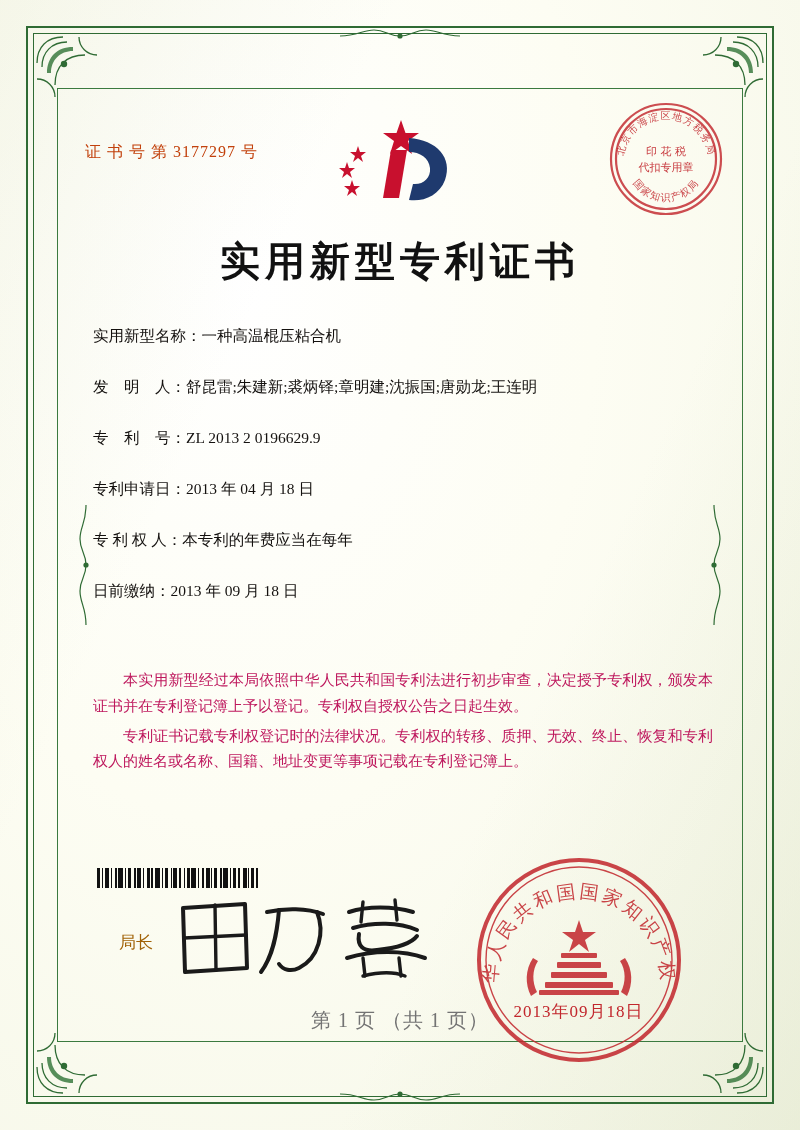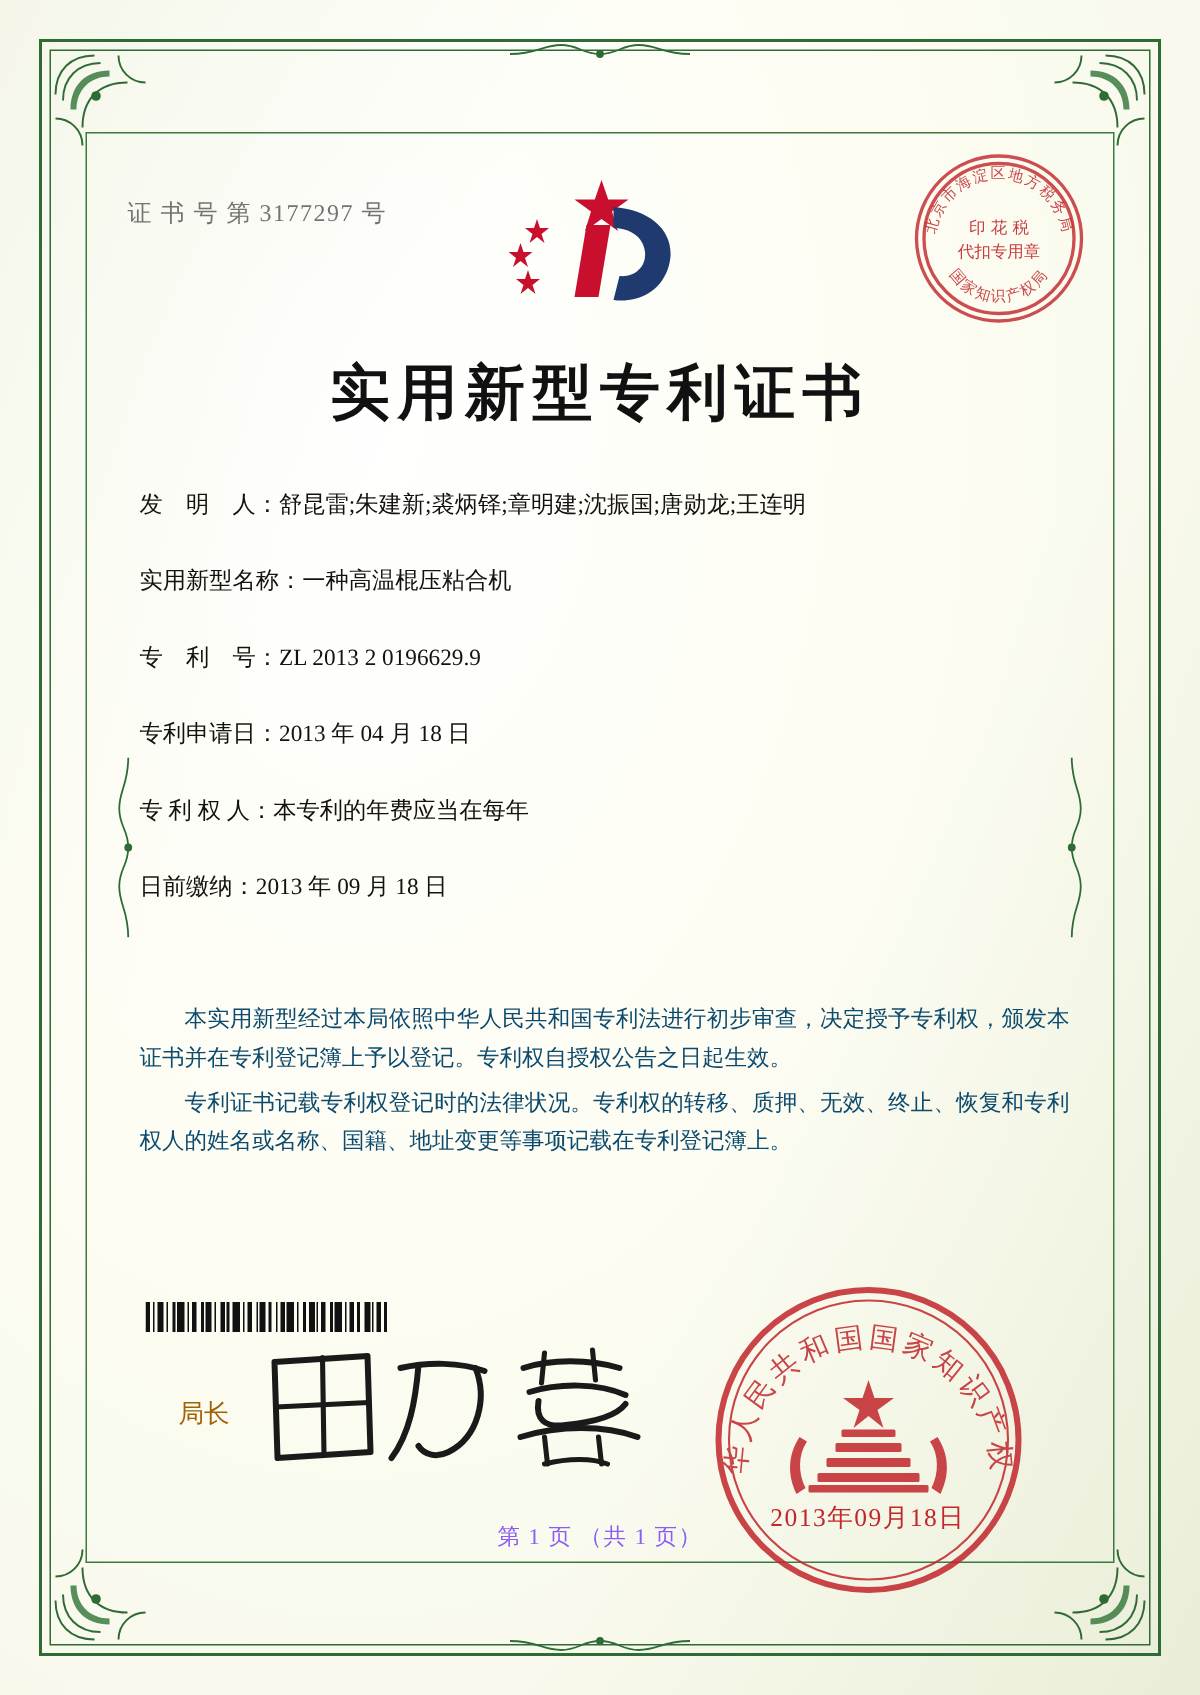--- a/index.html
+++ b/index.html
@@ -90,23 +90,23 @@
     left: 57px;
     top: 88px;
     right: 57px;
     bottom: 88px;
   }
 
   
   .cert-no {
     position: absolute;
     left: 28px;
-    top: 44px;
+    top: 54px;
     font-size: 16px;
-    color: #737373;
+    color: #c2410c;
     letter-spacing: 1px;
     font-family: "Liberation Serif", serif;
   }
 
   
   .logo {
     position: absolute;
     left: 50%;
     top: 28px;
     transform: translateX(-50%);
@@ -158,21 +158,21 @@
     display: inline;
   }
 
   
   .paragraphs {
     position: absolute;
     left: 36px;
     right: 30px;
     top: 580px;
     font-size: 15px;
-    color: #0c4a6e;
+    color: #be185d;
     line-height: 1.72;
     font-family: "Liberation Serif", serif;
   }
   .para {
     text-indent: 2em;
     margin: 0 0 4px 0;
     text-align: justify;
   }
 
   
@@ -228,22 +228,22 @@
     font-family: "Liberation Serif", serif;
   }
 
   
   .footer {
     position: absolute;
     left: 0;
     right: 0;
     bottom: 8px;
     text-align: center;
-    font-size: 15px;
-    color: #8b5cf6;
+    font-size: 20px;
+    color: #737373;
     letter-spacing: 1px;
   }
 </style>
 </head>
 <body>
 
 <div class="page">
   <div class="paper-tint"></div>
   <div class="paper-noise"></div>
 
@@ -372,24 +372,24 @@
         </text>
         <text x="59" y="55" font-family="'DejaVu Serif', serif" font-size="11" fill="#c2272d" opacity="0.9" text-anchor="middle">印 花 税</text>
         <text x="59" y="71" font-family="'DejaVu Serif', serif" font-size="11" fill="#c2272d" opacity="0.9" text-anchor="middle">代扣专用章</text>
       </svg>
     </div>
 
     <div class="doc-title">实用新型专利证书</div>
 
     <div class="fields">
       <div class="field-row">
-        <span class="field-label">发　明　人：</span><span class="field-value">舒昆雷;朱建新;裘炳铎;章明建;沈振国;唐勋龙;王连明</span>
+        <span class="field-label">实用新型名称：</span><span class="field-value">一种高温棍压粘合机</span>
       </div>
       <div class="field-row">
-        <span class="field-label">实用新型名称：</span><span class="field-value">一种高温棍压粘合机</span>
+        <span class="field-label">发　明　人：</span><span class="field-value">舒昆雷;朱建新;裘炳铎;章明建;沈振国;唐勋龙;王连明</span>
       </div>
       <div class="field-row">
         <span class="field-label">专　利　号：</span><span class="field-value">ZL 2013 2 0196629.9</span>
       </div>
       <div class="field-row">
         <span class="field-label">专利申请日：</span><span class="field-value">2013 年 04 月 18 日</span>
       </div>
       <div class="field-row">
         <span class="field-label">专 利 权 人：</span><span class="field-value">本专利的年费应当在每年</span>
       </div>

